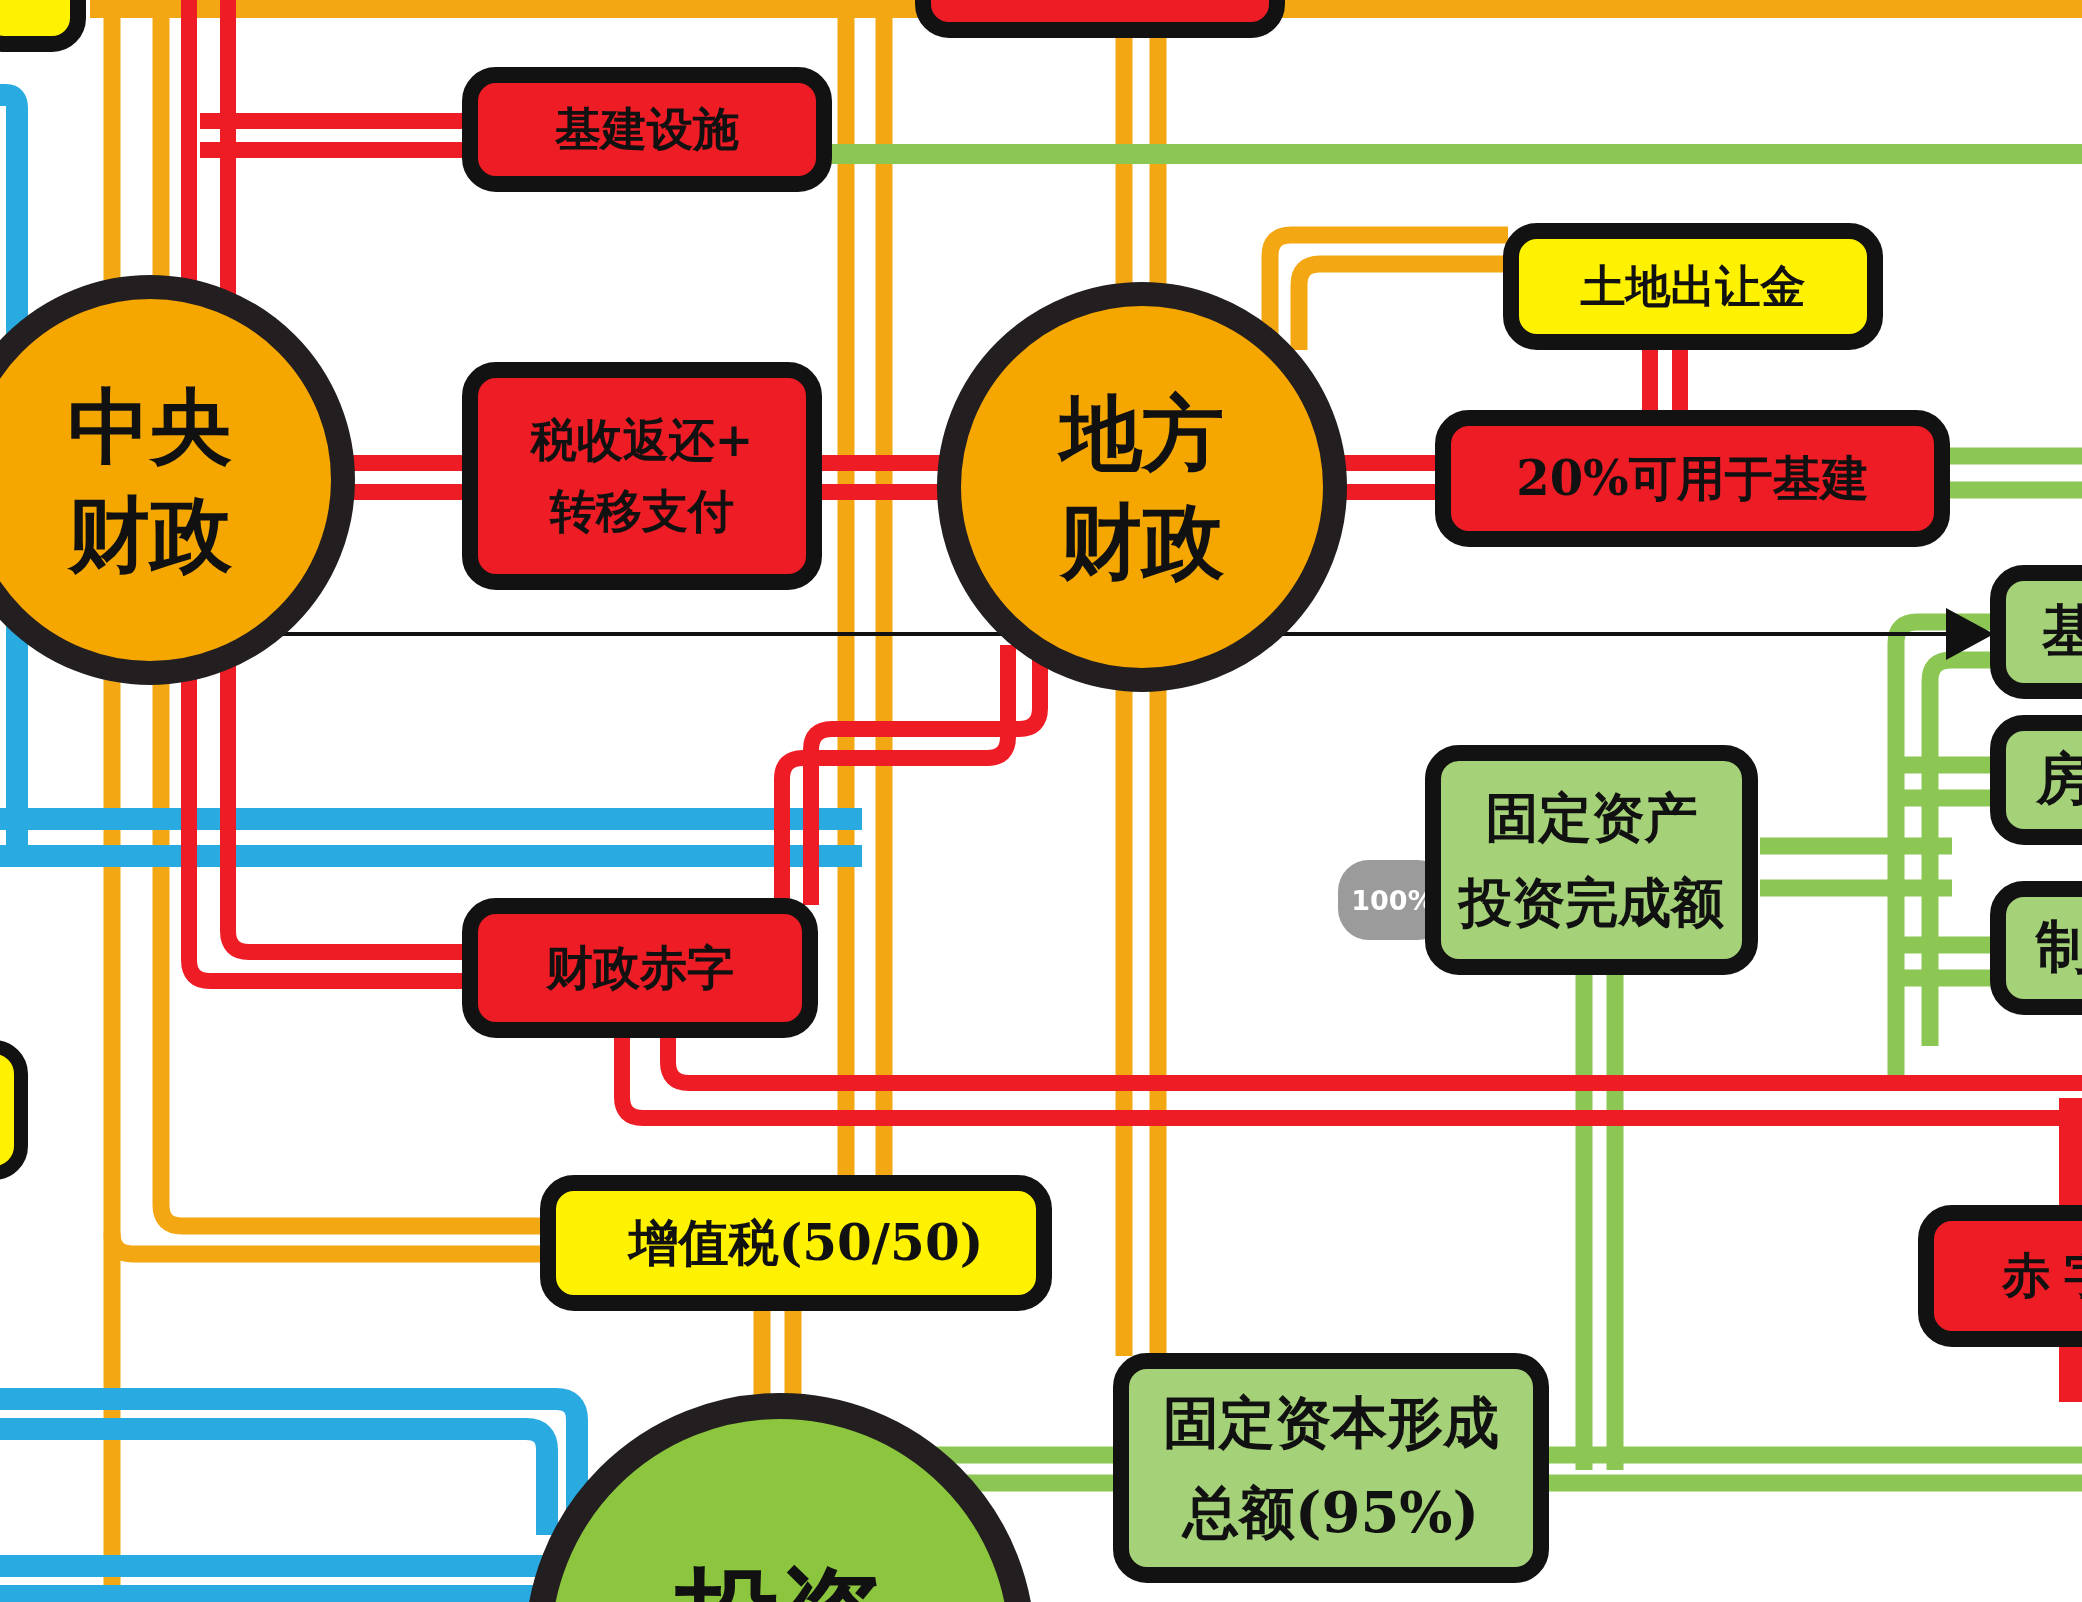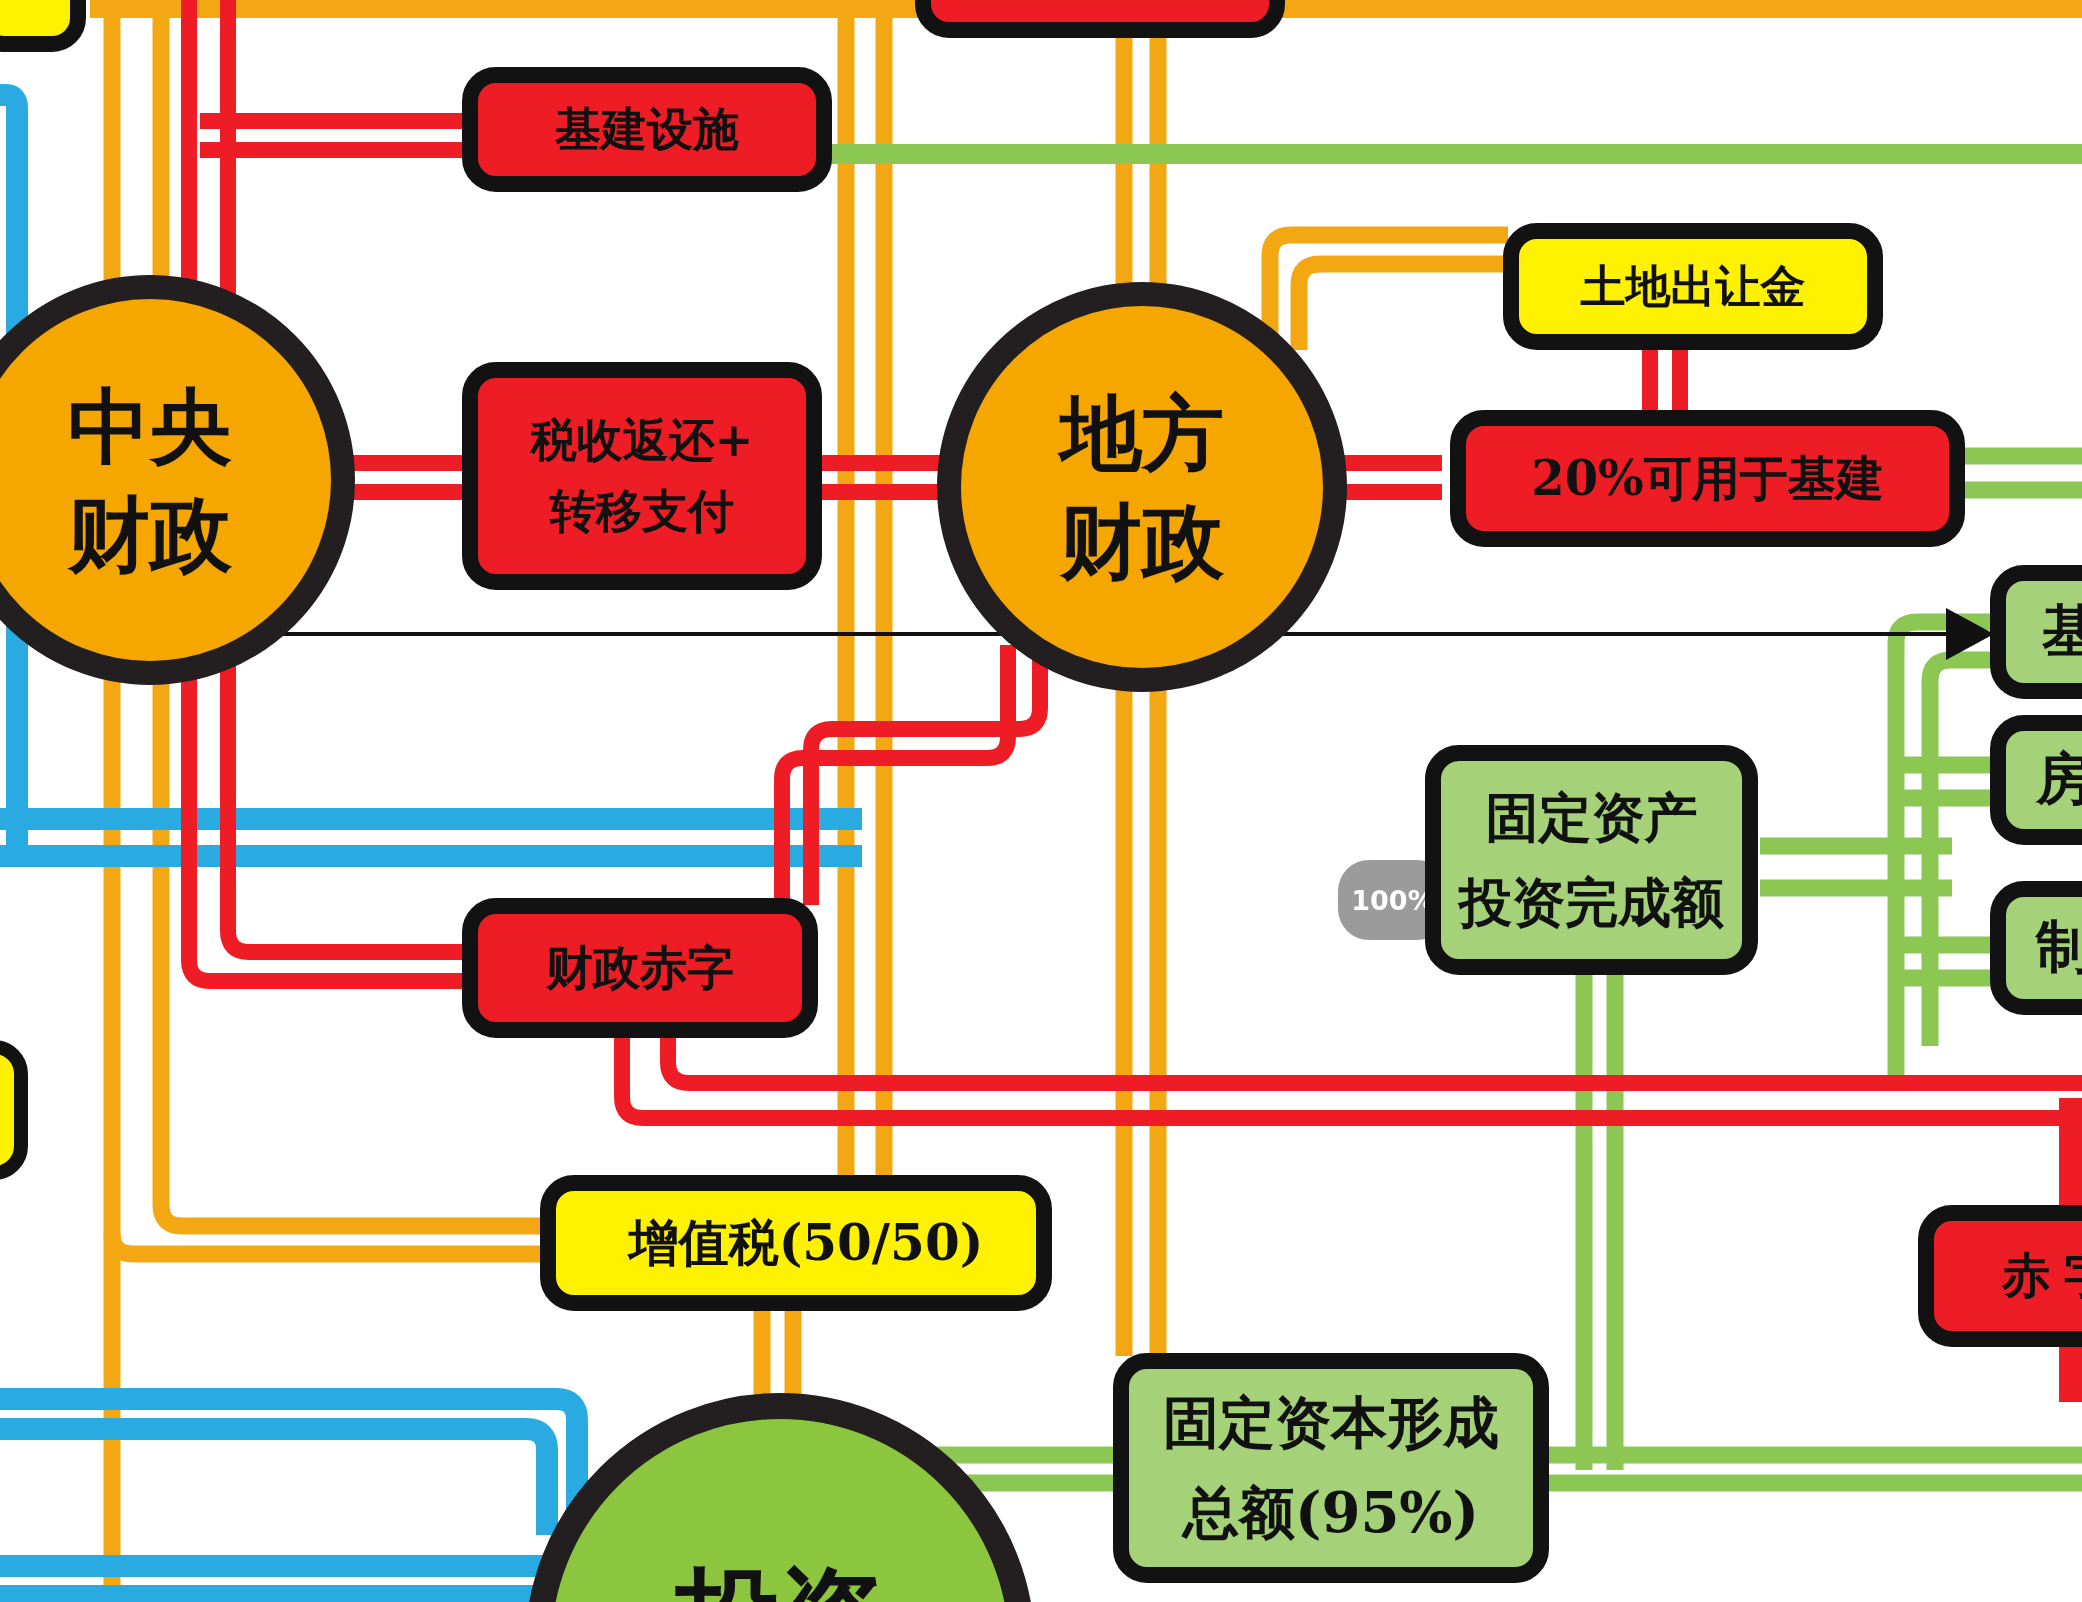--- a/index.html
+++ b/index.html
@@ -139,21 +139,21 @@
 
   <div class="box yellow" style="left:1503px;top:183px;width:380px;height:127px;font-size:45px;margin-top:40px;">
     <span>土地出让金</span>
   </div>
 
   <div class="box red" style="left:462px;top:362px;width:360px;height:228px;font-size:46px;line-height:1.55;">
     <span>税收返还+</span>
     <span>转移支付</span>
   </div>
 
-  <div class="box red" style="left:1435px;top:410px;width:515px;height:137px;font-size:48px;margin-left:15px;">
+  <div class="box red" style="left:1435px;top:410px;width:515px;height:137px;font-size:48px;">
     <span>20%可用于基建</span>
   </div>
 
   <div class="box lgreen" style="left:1425px;top:745px;width:333px;height:230px;font-size:53px;line-height:1.6;">
     <span>固定资产</span>
     <span>投资完成额</span>
   </div>
 
   <div class="box red" style="left:462px;top:898px;width:356px;height:140px;font-size:47px;">
     <span>财政赤字</span>

